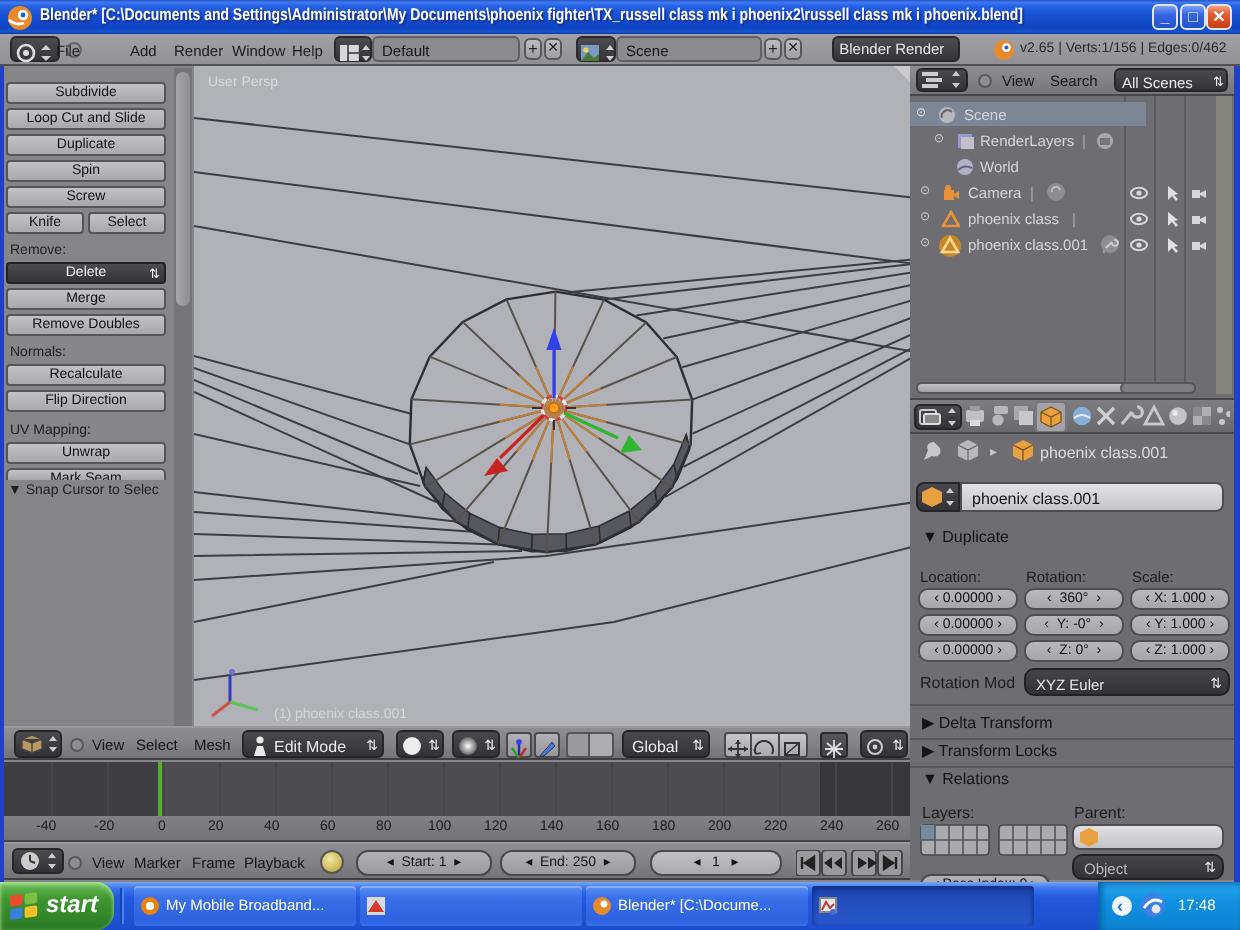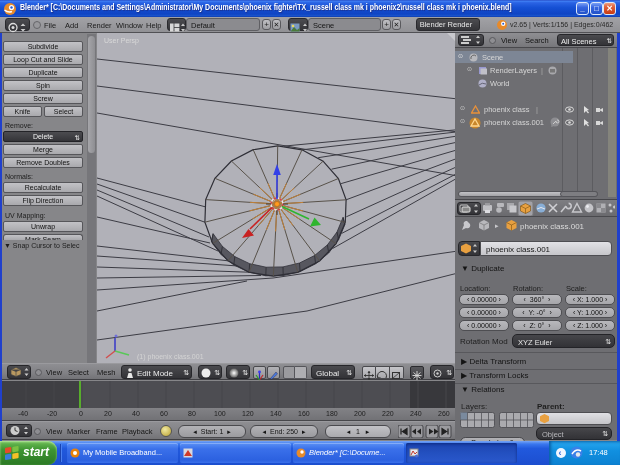--- a/index.html
+++ b/index.html
@@ -67,21 +67,21 @@
 
 <div id="menubar" class="abs">
   <div class="abs dbtn" style="left:5px;top:1px;width:25px;height:13px;">
     <svg width="23" height="11" viewBox="0 0 23 11">
           <circle cx="7" cy="5.5" r="4" fill="none" stroke="#ddd" stroke-width="1.3"></circle>
           <circle cx="7" cy="5.5" r="1.5" fill="#ddd"></circle>
           <path d="M17,1.5 L19.5,4 L14.5,4 Z M17,9.5 L19.5,7 L14.5,7 Z" fill="#ccc"></path>
         </svg>
   </div>
   <div class="abs" style="left:33px;top:4px;width:8px;height:8px;border:1px solid #66666a;border-radius:50%;background:#98989c;"></div>
-  <div class="abs mtxt" style="left:44px;">File</div>
+  <div class="abs mtxt" style="left:28px;">File</div>
   <div class="abs mtxt" style="left:65px;">Add</div>
   <div class="abs mtxt" style="left:87px;text-align:center;">Render</div>
   <div class="abs mtxt" style="left:116px;">Window</div>
   <div class="abs mtxt" style="left:146px;">Help</div>
   <div class="abs dbtn" style="left:167px;top:1px;width:19px;height:13px;">
     <svg width="18" height="11" viewBox="0 0 18 11">
           <rect x="2" y="1.5" width="3.6" height="8" fill="#d8d8d8"></rect>
           <rect x="6.4" y="1.5" width="5" height="3.6" fill="#d8d8d8"></rect>
           <rect x="6.4" y="5.9" width="5" height="3.6" fill="#d8d8d8"></rect>
           <path d="M15,1.5 L17,4 L13,4 Z M15,9.5 L17,7 L13,7 Z" fill="#ccc"></path>
@@ -381,20 +381,43 @@
             <rect x="2" y="3" width="5" height="3.5" fill="#777"></rect>
           </svg>
     </div>
     <div class="abs orow" style="top:44px;">
       <svg class="oicon" style="left:23px;">
             <circle cx="4.5" cy="4.5" r="4" fill="#b0b0c8"></circle>
             <path d="M1,6 Q4,3 8,5" stroke="#667" fill="none"></path>
           </svg>
       <span class="abs" style="left:35px;top:2px;">World</span>
     </div>
+    <div class="abs orow" style="top:57px;">
+      <span class="abs" style="left:5px;top:1px;color:#ccc;font-size:6px;">⊙</span>
+      <svg class="oicon" style="left:16px;">
+            <path d="M1,3 L6,3 L6,5 L8.5,3.5 L8.5,7.5 L6,6 L6,8 L1,8 Z" fill="#e8913a"></path>
+            <circle cx="3" cy="2" r="1.5" fill="#e8913a"></circle>
+          </svg>
+      <span class="abs" style="left:29px;top:2px;">Camera</span>
+      <span class="abs" style="left:60px;top:2px;color:#aaa;">|</span>
+      <svg class="oicon" style="left:68px;width:11px;height:11px;top:1px;">
+            <circle cx="5" cy="5" r="4.5" fill="#8e8e92"></circle>
+            <path d="M3,5 A2,2 0 0 1 7,4" stroke="#bbb" fill="none"></path>
+          </svg>
+      <svg class="oicon" style="left:110px;">
+            <ellipse cx="4.5" cy="4.5" rx="4" ry="2.6" fill="none" stroke="#d8d8d8"></ellipse>
+            <circle cx="4.5" cy="4.5" r="1.3" fill="#d8d8d8"></circle>
+          </svg>
+      <svg class="oicon" style="left:126px;">
+            <path d="M3,1 L3,8 L5,6 L7,8.5 L8,7.5 L6,5.5 L8,5 Z" fill="#e0e0e0"></path>
+          </svg>
+      <svg class="oicon" style="left:140px;">
+            <path d="M1,3 L5,3 L5,4.5 L8,3 L8,7 L5,5.5 L5,7 L1,7 Z" fill="#d8d8d8"></path>
+          </svg>
+    </div>
     <div class="abs orow" style="top:70px;">
       <span class="abs" style="left:5px;top:1px;color:#ccc;font-size:6px;">⊙</span>
       <svg class="oicon" style="left:16px;">
             <path d="M4.5,1 L8.5,8 L0.5,8 Z" fill="none" stroke="#e8913a" stroke-width="1.3"></path>
           </svg>
       <span class="abs" style="left:29px;top:2px;">phoenix class</span>
       <span class="abs" style="left:81px;top:2px;color:#aaa;">|</span>
       <svg class="oicon" style="left:110px;">
             <ellipse cx="4.5" cy="4.5" rx="4" ry="2.6" fill="none" stroke="#d8d8d8"></ellipse>
             <circle cx="4.5" cy="4.5" r="1.3" fill="#d8d8d8"></circle>
@@ -536,21 +559,21 @@
       <span style="position:absolute;left:5px;top:3px;">XYZ Euler</span>
       <span style="position:absolute;right:3px;top:3px;font-size:7px;">⇅</span>
     </div>
     <div class="abs" style="left:0px;top:152px;width:162px;height:1px;background:#58585c;"></div>
     <div class="abs phdr" style="left:6px;top:157px;">▶ Delta Transform</div>
     <div class="abs" style="left:0px;top:169px;width:162px;height:1px;background:#58585c;"></div>
     <div class="abs phdr" style="left:6px;top:171px;">▶ Transform Locks</div>
     <div class="abs" style="left:0px;top:183px;width:162px;height:1px;background:#58585c;"></div>
     <div class="abs phdr" style="left:6px;top:185px;">▼ Relations</div>
     <div class="abs plab" style="left:6px;top:202px;font-size:8px;">Layers:</div>
-    <div class="abs plab" style="left:82px;top:202px;font-size:8px;font-weight:bold;">Parent:</div>
+    <div class="abs plab" style="left:82px;top:202px;font-size:8px;">Parent:</div>
     <svg class="abs" style="left:5px;top:212px;" width="74" height="16" viewBox="0 0 74 16">
       <g fill="#aaaaae" stroke="#48484c" stroke-width="0.8">
         <rect x="0.5" y="0.5" width="34" height="15" rx="2"></rect>
         <rect x="39.5" y="0.5" width="34" height="15" rx="2"></rect>
       </g>
       <rect x="0.5" y="0.5" width="7" height="7.5" fill="#7a8a9e"></rect>
       <g stroke="#55555a" stroke-width="0.8" fill="none">
         <path d="M7.5,0.5 V15.5 M14.5,0.5 V15.5 M21.5,0.5 V15.5 M28.5,0.5 V15.5 M0.5,8 H34.5"></path>
         <path d="M46.5,0.5 V15.5 M53.5,0.5 V15.5 M60.5,0.5 V15.5 M67.5,0.5 V15.5 M39.5,8 H73.5"></path>
       </g>
@@ -587,21 +610,21 @@
           <circle cx="5" cy="5" r="2" fill="#fff"></circle>
         </svg>
     <span class="abs" style="left:16px;">My Mobile Broadband...</span>
   </div>
   <div class="task abs" style="left:180px;">
     <svg class="abs" style="left:3px;top:5px;" width="10" height="10" viewBox="0 0 10 10">
           <rect x="0.5" y="0.5" width="9" height="9" fill="#d8d8e0"></rect>
           <path d="M1,8 L5,2 L9,8 Z" fill="#d03a2a"></path>
         </svg>
   </div>
-  <div class="task abs" style="left:293px;font-style:italic;">
+  <div class="task abs" style="left:293px;">
     <svg class="abs" style="left:3px;top:5px;" width="10" height="10" viewBox="0 0 10 10">
           <circle cx="5" cy="5" r="4.5" fill="#e78a2a"></circle>
           <circle cx="6" cy="4" r="1.7" fill="#fff"></circle>
         </svg>
     <span class="abs" style="left:16px;">Blender* [C:\Docume...</span>
   </div>
   <div class="task abs" style="left:406px;background:linear-gradient(180deg,#1c43ae 0%,#2350c0 50%,#2a58cc 100%);box-shadow:inset 0 1px 3px #0e2a80;">
     <svg class="abs" style="left:3px;top:5px;" width="10" height="10" viewBox="0 0 10 10">
           <rect x="1" y="1" width="8" height="7" fill="#e8e8f0" stroke="#888"></rect>
           <path d="M2,7 L4,3 L6,6 L8,4" stroke="#c03a2a" fill="none"></path>

